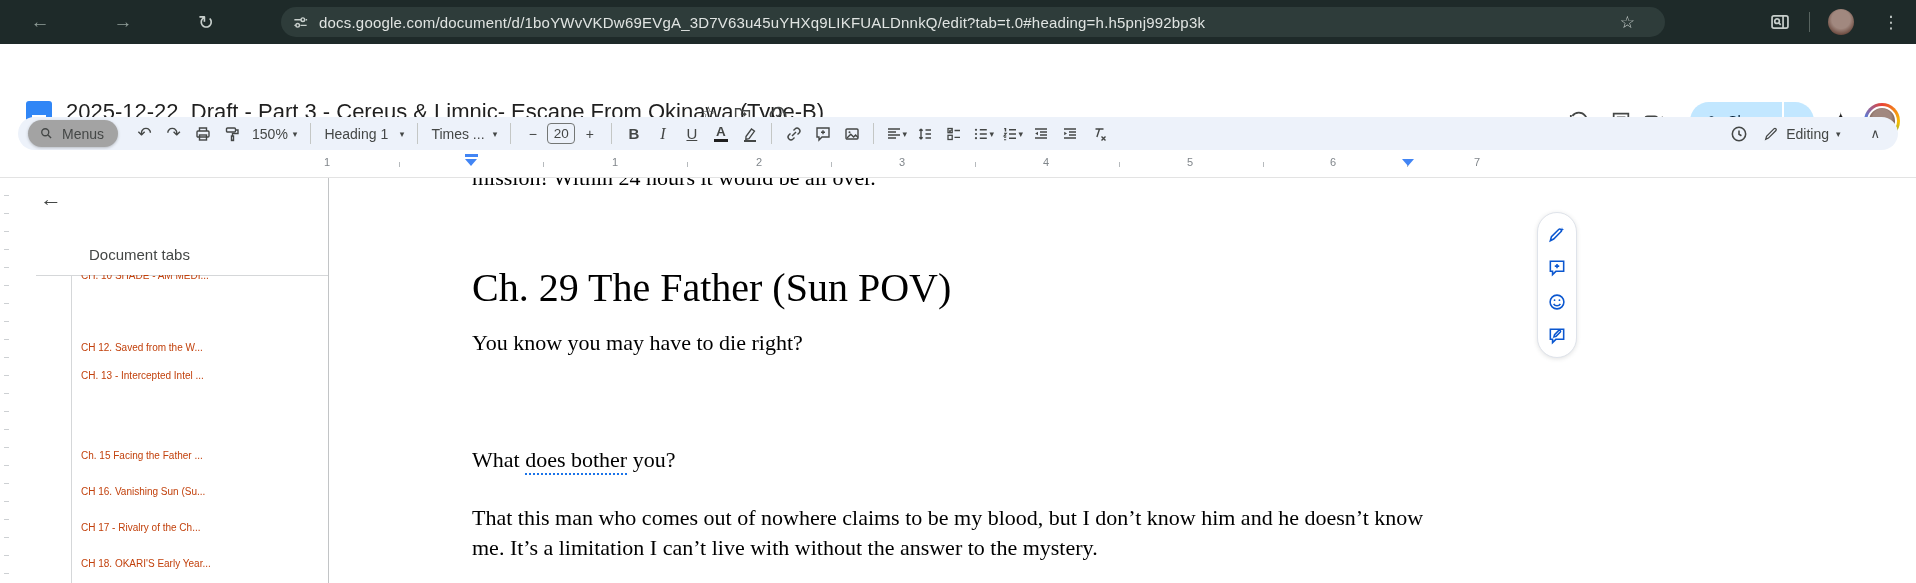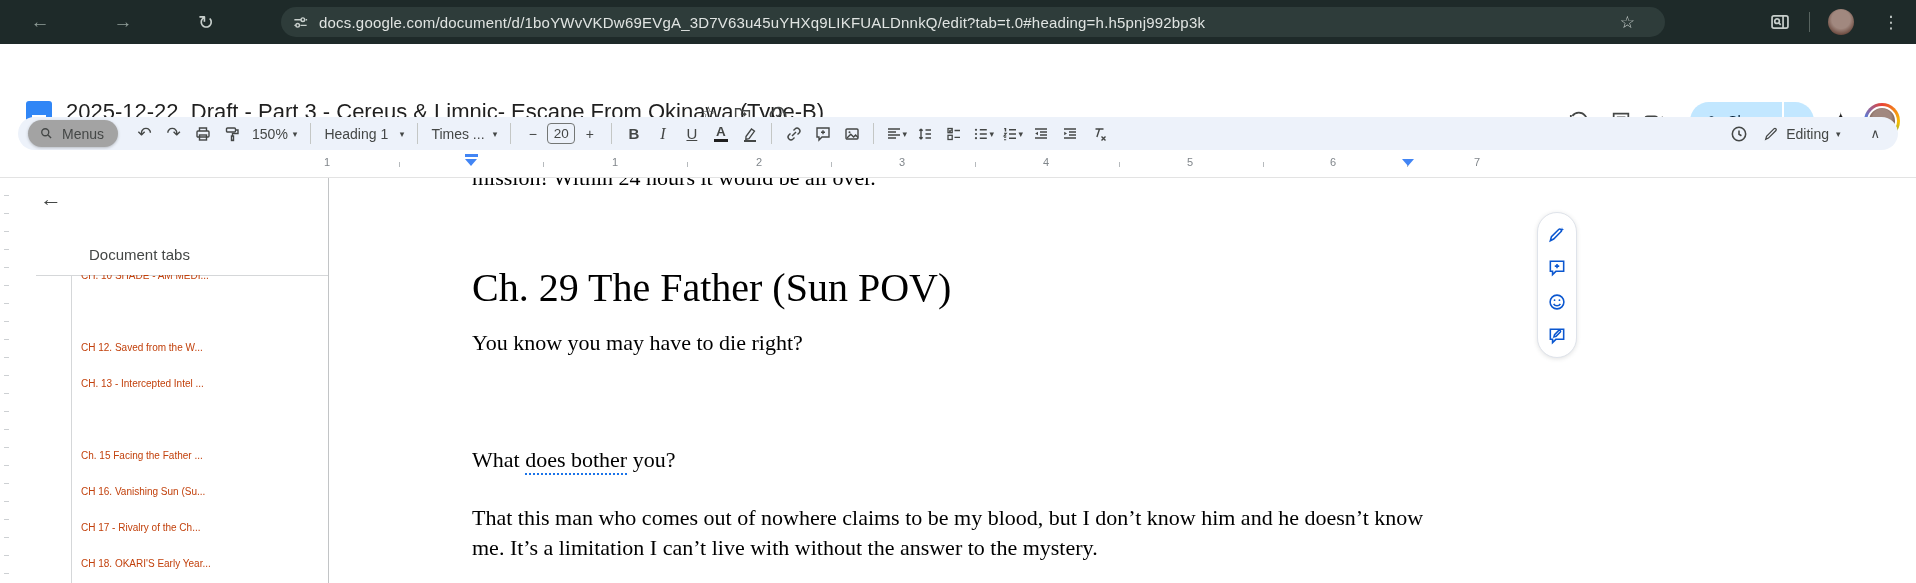--- a/index.html
+++ b/index.html
@@ -389,21 +389,21 @@
 <div class="content">
   <div class="vruler"></div>
 
   <div class="backbtn">←</div>
   <div class="sb-head">Document tabs</div>
   <div class="sb-plus"></div>
   <div class="sb-line-h"></div>
   <div class="sb-line-v"></div>
   <div class="tab-item clipped">CH. 10 SHADE - AM MEDI...</div>
   <div class="tab-item" style="top:152px">CH 12. Saved from the W...</div>
-  <div class="tab-item" style="top:188px">CH. 13 - Intercepted Intel ...</div>
+  <div class="tab-item" style="top:180px">CH. 13 - Intercepted Intel ...</div>
   <div class="tab-item" style="top:260px">Ch. 15 Facing the Father ...</div>
   <div class="tab-item" style="top:296px">CH 16. Vanishing Sun (Su...</div>
   <div class="tab-item" style="top:332px">CH 17 - Rivalry of the Ch...</div>
   <div class="tab-item" style="top:368px">CH 18. OKARI'S Early Year...</div>
   <div class="sb-divider"></div>
 
   <div class="docpage">
     <div class="dline" style="top:-13px">mission! Within 24 hours it would be all over.</div>
     <div class="dhead">Ch. 29 The Father (Sun POV)</div>
     <div class="dpar" style="top:150px">You know you may have to die right?</div>

